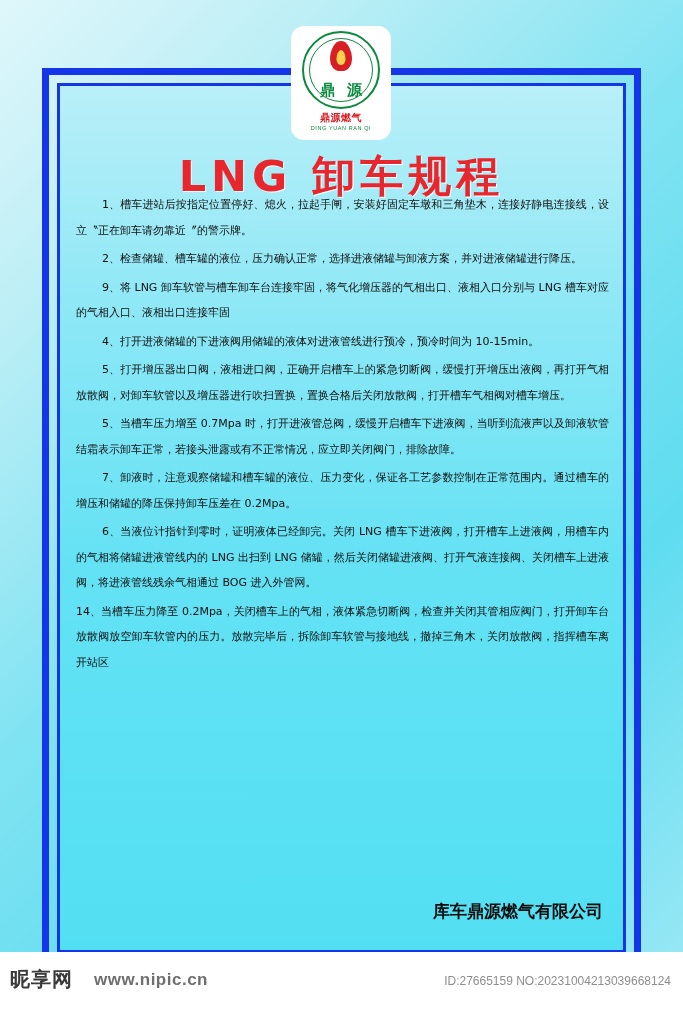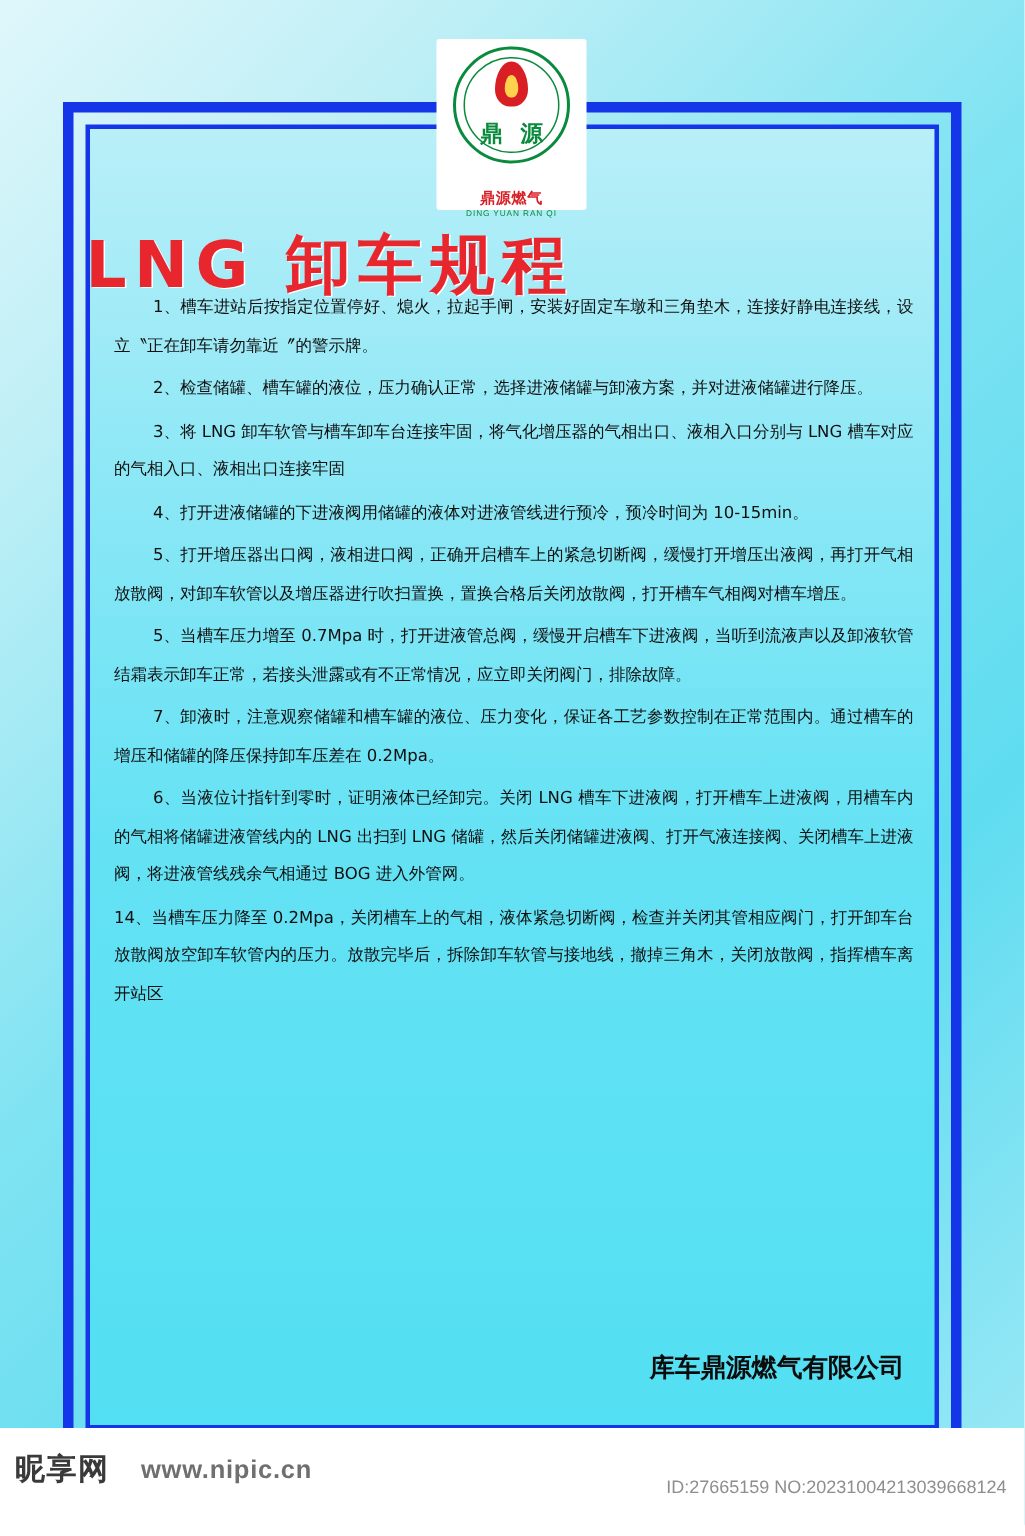--- a/index.html
+++ b/index.html
@@ -42,21 +42,21 @@
     background: linear-gradient(180deg, #b9eff8 0%, #8fe8f6 25%, #64e2f4 55%, #53dff3 100%);
   }
   
   .logo-wrap {
     position: absolute;
     left: 291px;
     top: 26px;
     width: 100px;
     height: 114px;
     background: #ffffff;
-    border-radius: 2px;
+    border-radius: 13px;
     z-index: 5;
     text-align: center;
   }
   .logo-circle {
     position: relative;
     margin: 5px auto 0 auto;
     width: 78px;
     height: 78px;
     border-radius: 50%;
     border: 2px solid #0a8a3c;
@@ -99,40 +99,40 @@
     right: 0;
     bottom: 9px;
     font-size: 15px;
     font-weight: bold;
     color: #0a8a3c;
     letter-spacing: 12px;
     text-indent: 12px;
     line-height: 16px;
   }
   .logo-name {
-    margin-top: 18px;
+    margin-top: 3px;
     font-size: 10px;
     font-weight: bold;
     color: #d81f26;
     letter-spacing: 0.5px;
     line-height: 12px;
   }
   .logo-pinyin {
     font-size: 5.5px;
     color: #0a8a3c;
     letter-spacing: 0.6px;
     line-height: 8px;
   }
   
   .doc-title {
     position: absolute;
     left: 57px;
     top: 148px;
     width: 569px;
-    text-align: left;
+    text-align: center;
     font-size: 43px;
     font-weight: bold;
     color: #e8262d;
     letter-spacing: 5px;
     font-family: "DejaVu Sans", "Liberation Sans", sans-serif;
     text-shadow: 1px 1px 0 #ffffff;
   }
   
   .content {
     position: absolute;
@@ -194,21 +194,21 @@
     font-size: 17px;
     font-weight: bold;
     color: #6f6f6f;
     font-family: "Liberation Sans", sans-serif;
     letter-spacing: 0.5px;
     text-align: center;
   }
   .footer-id {
     position: absolute;
     right: 12px;
-    top: 32px;
+    top: 22px;
     font-size: 12px;
     color: #8e8e8e;
     font-family: "Liberation Sans", sans-serif;
   }
 </style>
 </head>
 <body>
 
 <div class="page">
 
@@ -223,21 +223,21 @@
     </div>
     <div class="logo-name">鼎源燃气</div>
     <div class="logo-pinyin">DING YUAN RAN QI</div>
   </div>
 
   <div class="doc-title">LNG 卸车规程</div>
 
   <div class="content">
     <p class="para">1、槽车进站后按指定位置停好、熄火，拉起手闸，安装好固定车墩和三角垫木，连接好静电连接线，设立〝正在卸车请勿靠近〞的警示牌。</p>
     <p class="para">2、检查储罐、槽车罐的液位，压力确认正常，选择进液储罐与卸液方案，并对进液储罐进行降压。</p>
-    <p class="para">3、将 LNG 卸车软管与槽车卸车台连接牢固，将气化增压器的气相出口、液相入口分别与 LNG 槽车对应的气相入口、液相出口连接牢固</p>
+    <p class="para">9、将 LNG 卸车软管与槽车卸车台连接牢固，将气化增压器的气相出口、液相入口分别与 LNG 槽车对应的气相入口、液相出口连接牢固</p>
     <p class="para">4、打开进液储罐的下进液阀用储罐的液体对进液管线进行预冷，预冷时间为 10-15min。</p>
     <p class="para">5、打开增压器出口阀，液相进口阀，正确开启槽车上的紧急切断阀，缓慢打开增压出液阀，再打开气相放散阀，对卸车软管以及增压器进行吹扫置换，置换合格后关闭放散阀，打开槽车气相阀对槽车增压。</p>
     <p class="para">5、当槽车压力增至 0.7Mpa 时，打开进液管总阀，缓慢开启槽车下进液阀，当听到流液声以及卸液软管结霜表示卸车正常，若接头泄露或有不正常情况，应立即关闭阀门，排除故障。</p>
     <p class="para">7、卸液时，注意观察储罐和槽车罐的液位、压力变化，保证各工艺参数控制在正常范围内。通过槽车的增压和储罐的降压保持卸车压差在 0.2Mpa。</p>
     <p class="para">6、当液位计指针到零时，证明液体已经卸完。关闭 LNG 槽车下进液阀，打开槽车上进液阀，用槽车内的气相将储罐进液管线内的 LNG 出扫到 LNG 储罐，然后关闭储罐进液阀、打开气液连接阀、关闭槽车上进液阀，将进液管线残余气相通过 BOG 进入外管网。</p>
     <p class="para no-indent">14、当槽车压力降至 0.2Mpa，关闭槽车上的气相，液体紧急切断阀，检查并关闭其管相应阀门，打开卸车台放散阀放空卸车软管内的压力。放散完毕后，拆除卸车软管与接地线，撤掉三角木，关闭放散阀，指挥槽车离开站区</p>
   </div>
 
   <div class="company">库车鼎源燃气有限公司</div>
 

